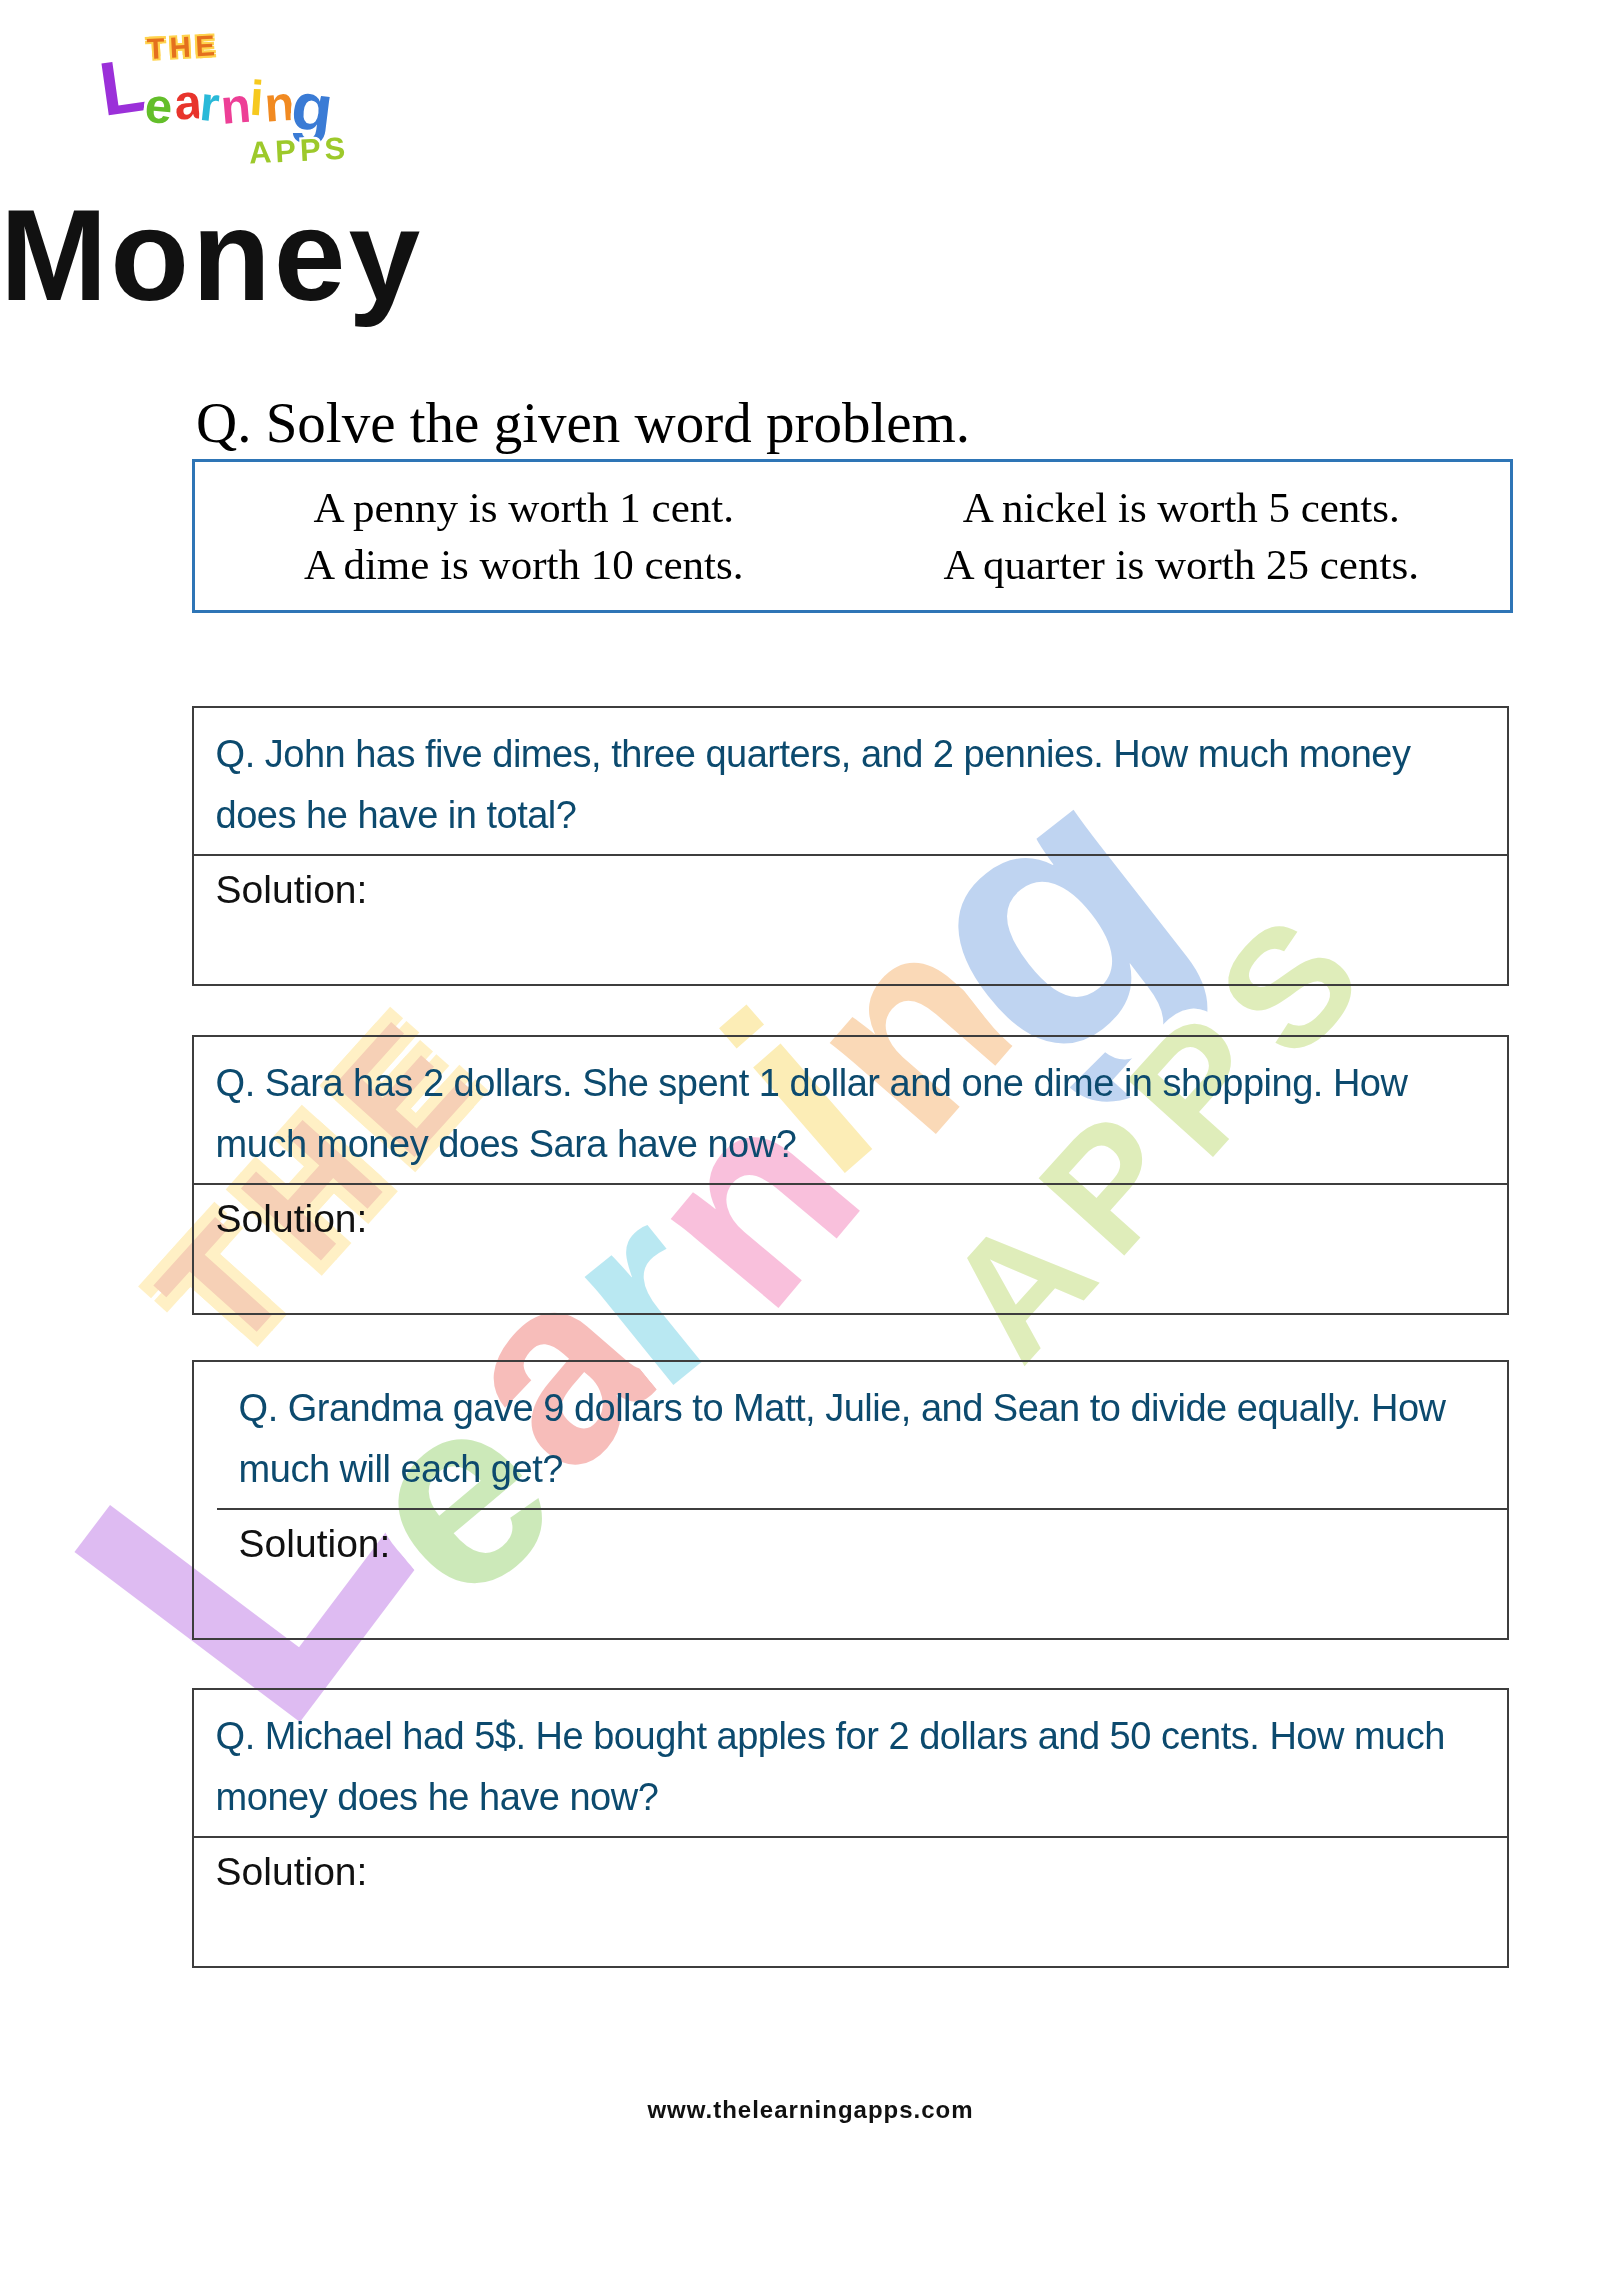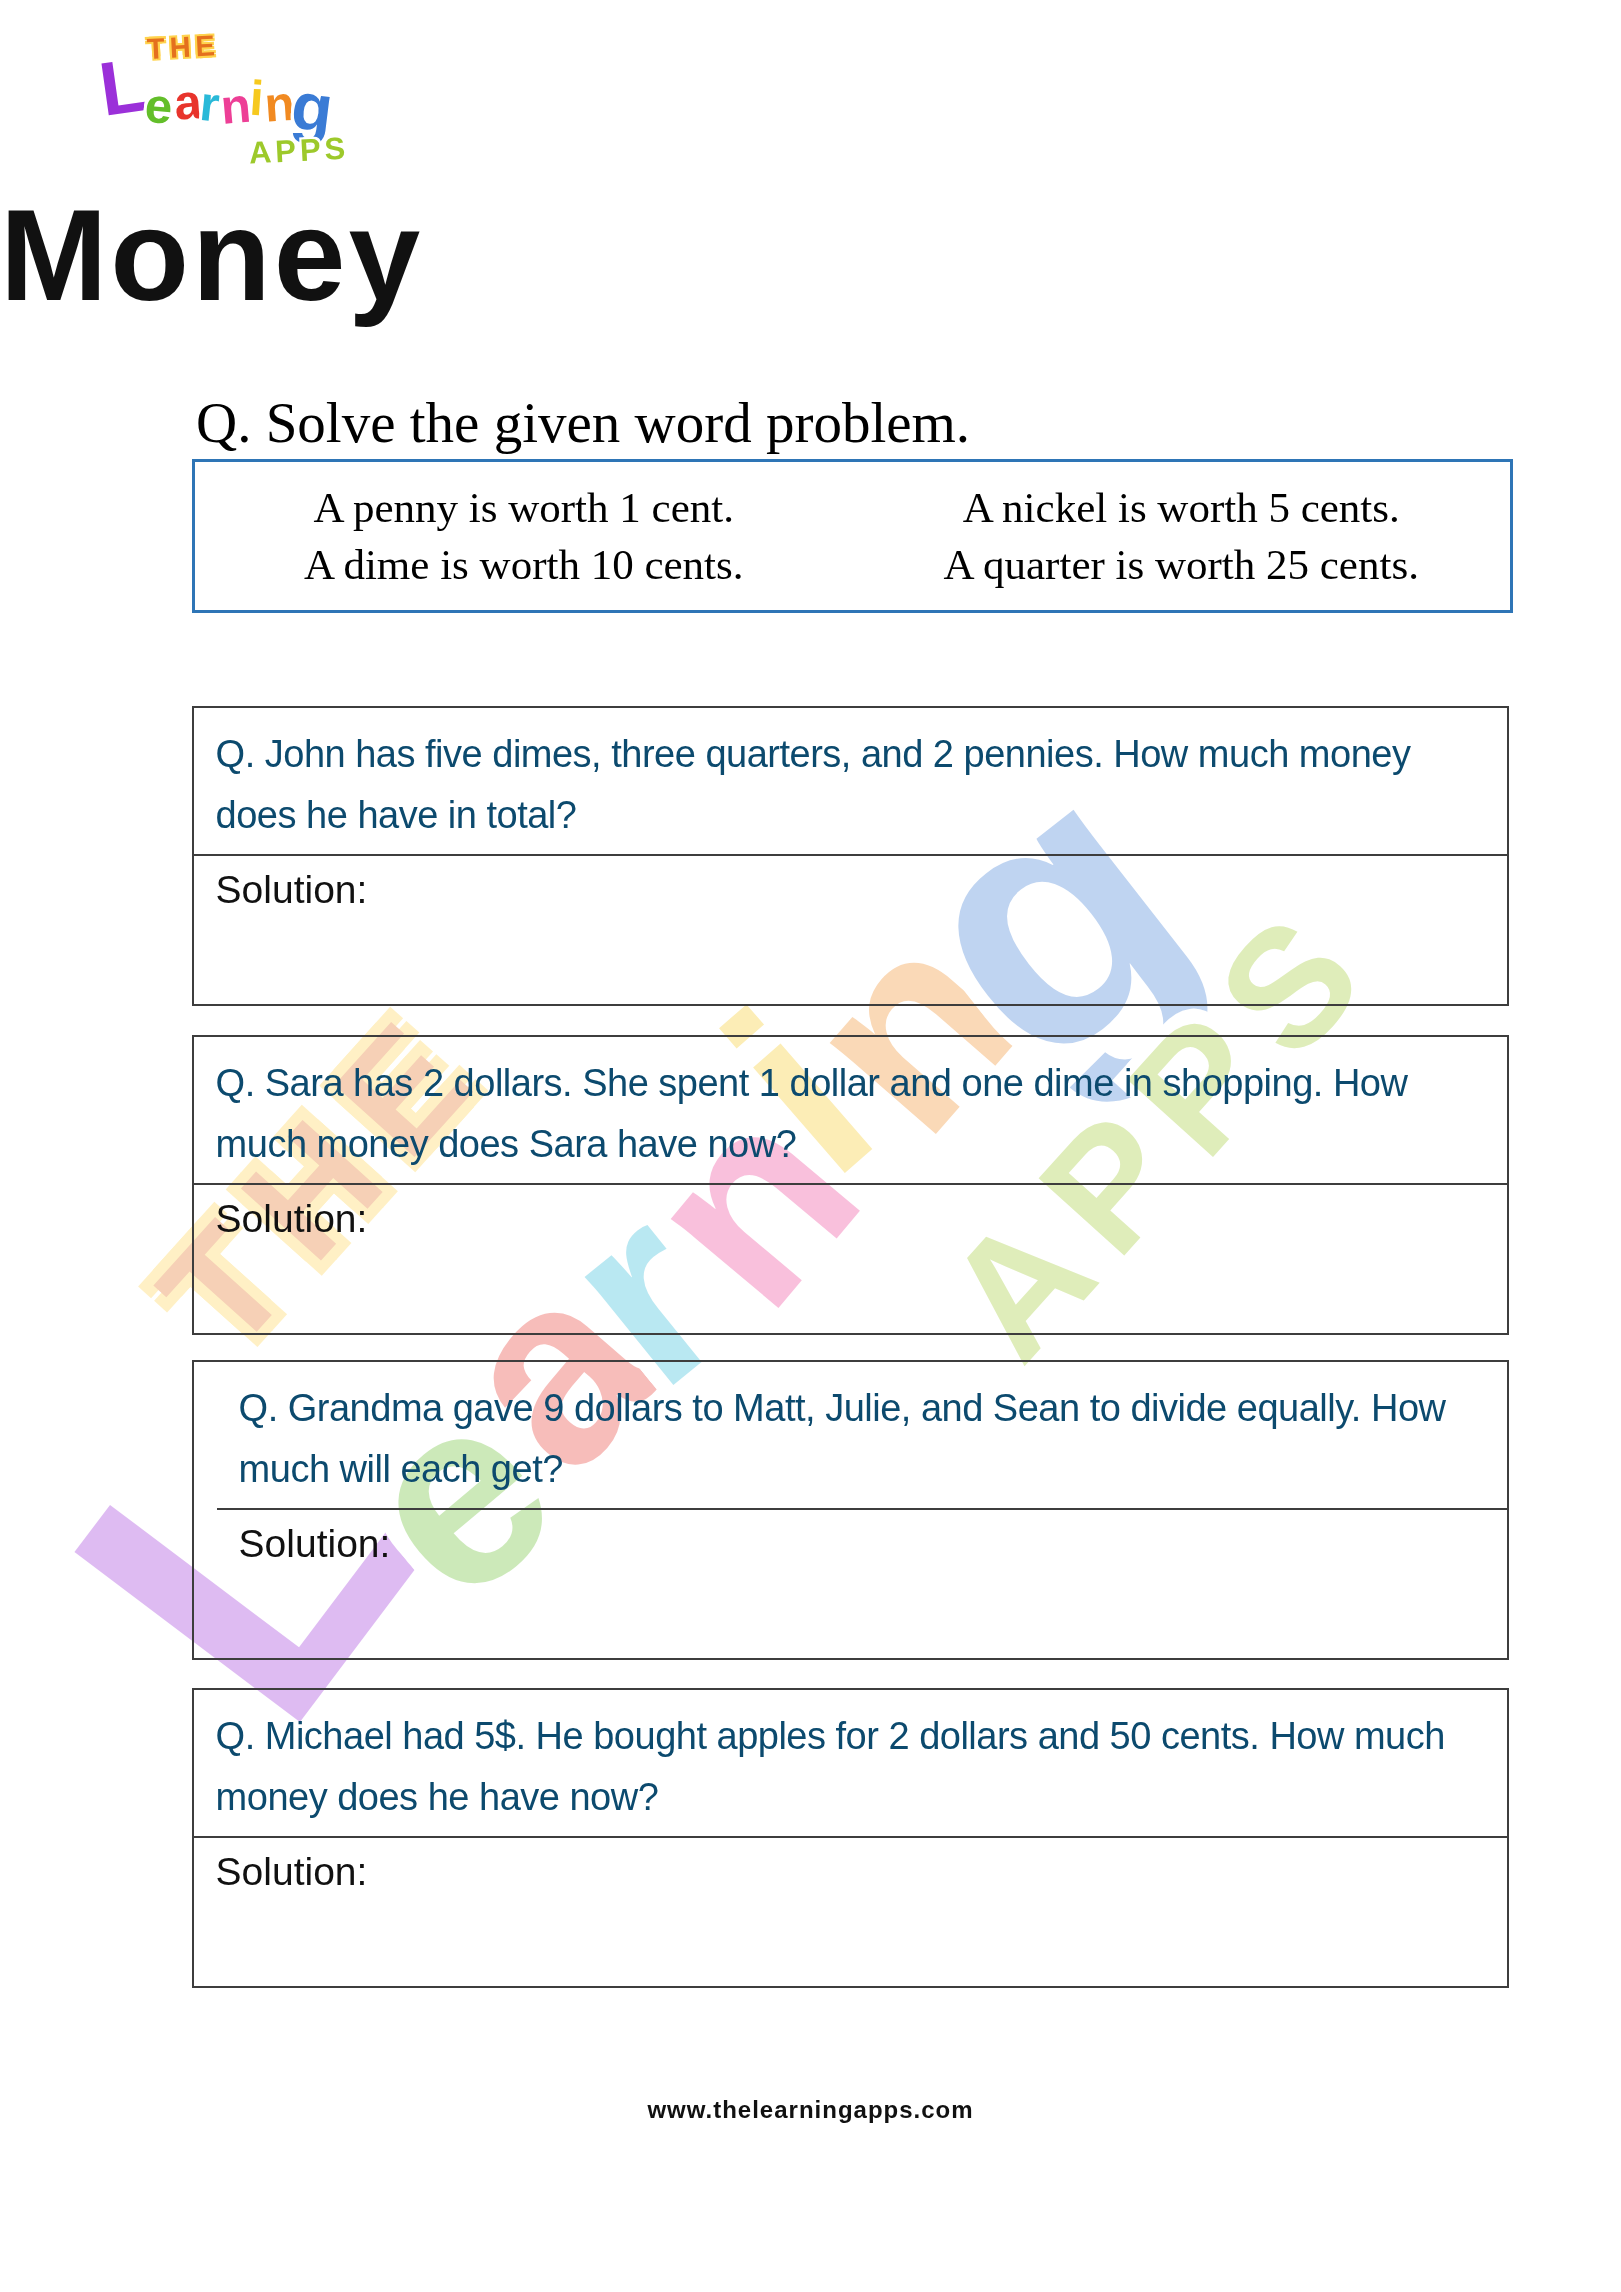--- a/index.html
+++ b/index.html
@@ -80,21 +80,21 @@
     z-index:1;background:transparent;
   }
   .q-row{
     box-sizing:border-box;height:148px;
     border-bottom:2px solid var(--table-border,#3d3d3d);
     padding:15.7px 21.6px 0 21.6px;
     font-size:38px;line-height:61px;letter-spacing:-0.5px;
     color:#0c4a6e;
   }
   .s-row{
-    box-sizing:border-box;height:148px;
+    box-sizing:border-box;height:128px;
     padding:11.8px 21.6px 0 21.6px;
     font-size:39px;color:#111;
   }
   .b1{top:706px;} .b2{top:1035px;} .b3{top:1360px;padding-left:23px;} .b4{top:1688px;}
   .footer{
     position:absolute;left:0;right:0;top:2096px;
     text-align:center;font-weight:bold;font-size:24px;letter-spacing:1px;
     color:#111;z-index:1;
   }
 </style>

